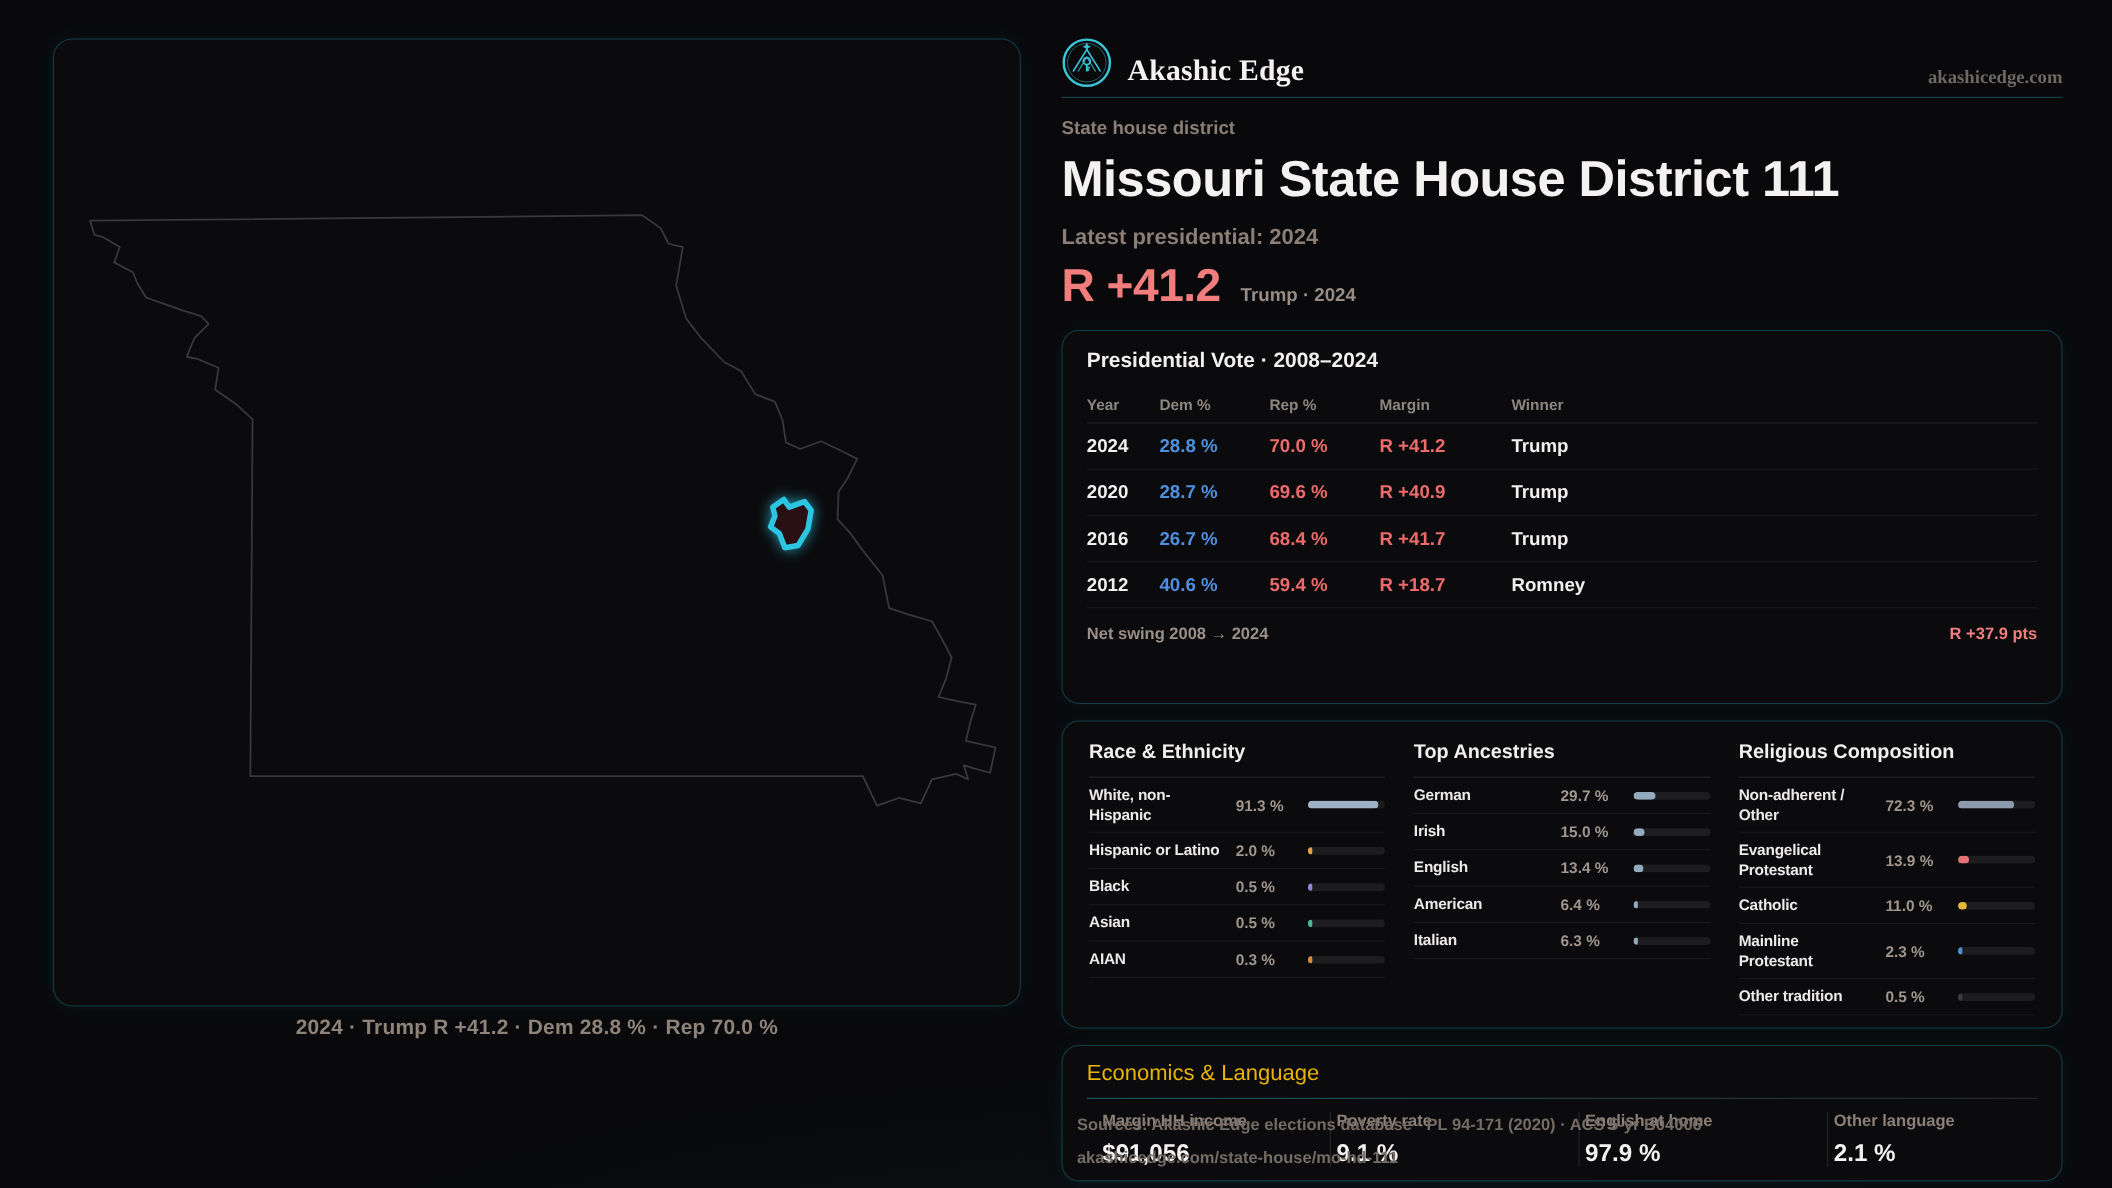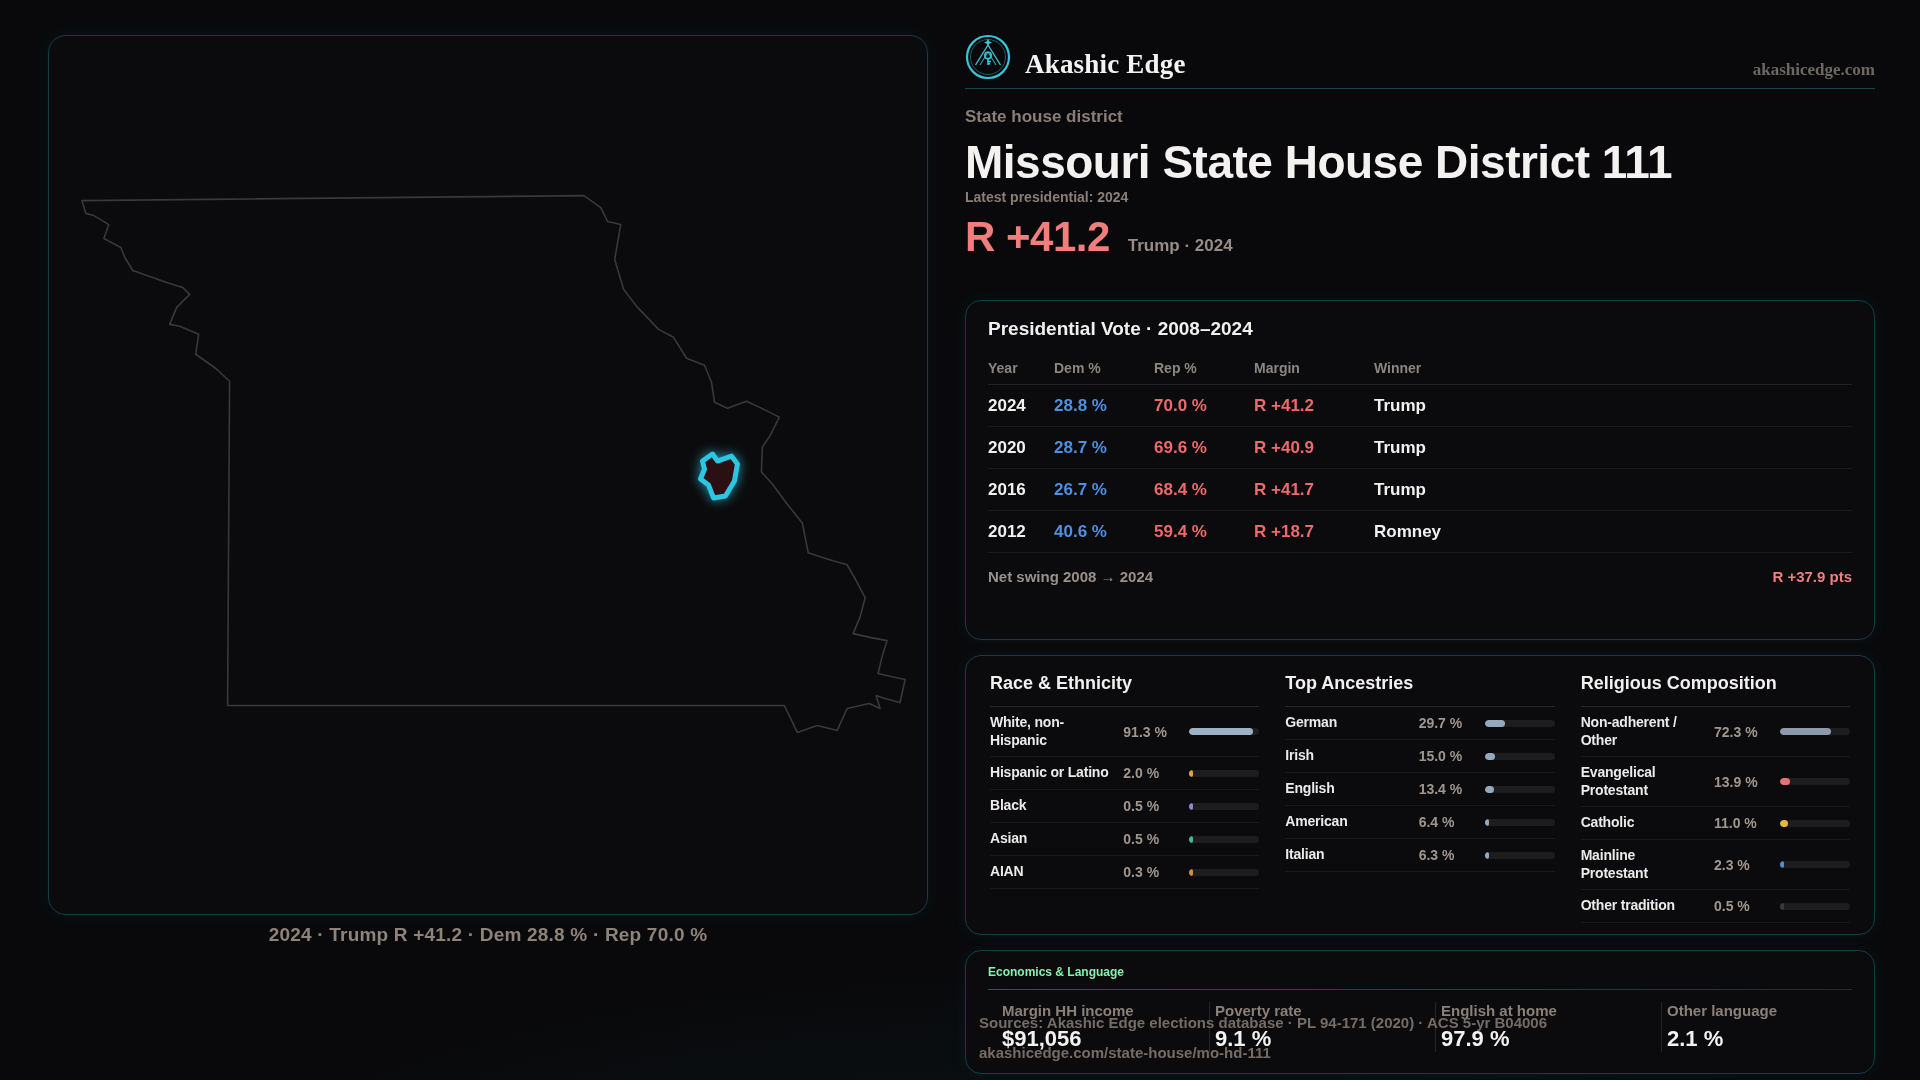--- a/index.html
+++ b/index.html
@@ -33,21 +33,21 @@
     text-align:center; font-size:19px; font-weight:700; color:#8e8379; letter-spacing:.2px;
   }
   
   .right-head { position:absolute; left:965px; top:28px; width:910px; }
   .brand-row { display:flex; align-items:flex-end; gap:14px; height:52px;font-family:Liberation Serif, serif; }
   .brand-name { font-size:27px; font-weight:700; color:#f4f2f0; letter-spacing:.2px; }
   .brand-domain { margin-left:auto; font-size:17px; font-weight:700; color:#6d6862; }
   .head-divider { margin-top:8px; border-top:1px solid #17464e; }
   .eyebrow { margin-top:18px; font-size:17px; font-weight:600; color:#8a7e76; }
   .page-title { margin-top:8px; font-size:46px; font-weight:700; color:#f4f2f0; letter-spacing:-.5px; }
-  .latest-label { font-size:14px; font-weight:700; color:#8a7e76; }
+  .latest-label { margin-top:16px; font-size:20px; font-weight:700; color:#8a7e76; }
   .headline-row { margin-top:8px; display:flex; align-items:baseline; gap:18px; }
   .headline-margin { font-size:42px; font-weight:800; color:#f17d7d; letter-spacing:-.5px; }
   .headline-context { font-size:17px; font-weight:600; color:#978d86; }
   
   .card-pres { left:965px; top:300px; width:910px; height:340px; padding:0 22px; }
   .pres-title { padding:17px 0 12px; font-size:19px; font-weight:700; color:#f2f0ee; }
   .tbl-grid { display:grid; grid-template-columns:66px 100px 100px 120px 1fr; align-items:center; }
   .tbl-head { height:33px; border-bottom:1px solid #242428; color:#8b867f; font-size:14px; font-weight:600; }
   .tbl-row { height:42px; border-bottom:1px solid #1b1b1e; font-size:17px; font-weight:700; }
   .c-year,.c-winner { color:#f2f0ee; }
@@ -62,21 +62,21 @@
   .panel-title { padding:17px 0 12px; font-size:18px; font-weight:700; color:#f2f0ee;
                  border-bottom:1px solid #27272b; }
   .stat-row { display:grid; grid-template-columns:minmax(0,1fr) 56px 70px; column-gap:10px;
               align-items:center; padding:7px 0; border-bottom:1px solid #1a1a1d; min-height:33px; }
   .stat-label { font-size:14px; font-weight:700; color:#eceae8; line-height:1.25; letter-spacing:-.2px; }
   .stat-value { font-size:14px; font-weight:600; color:#a0968e; }
   .bar-track { position:relative; width:70px; height:7px; border-radius:4px; background:#1d1d20; overflow:hidden; }
   .bar-fill { position:absolute; left:0; top:0; height:100%; border-radius:4px; background:#93a9bd; }
   
   .card-econ { left:965px; top:950px; width:910px; height:124px; padding:0 22px; }
-  .econ-title { padding:14px 0 10px; font-size:12px; font-weight:700; color:#86efac;
+  .econ-title { padding:14px 0 10px; font-size:20px; font-weight:400; color:#eab308;
                 border-bottom:1px solid; border-image:linear-gradient(90deg,#1d5a64,#2a2a2e) 1; }
   .econ-stats { margin-top:12px; display:grid; grid-template-columns:221px 226px 226px 1fr; }
   .econ-stat { padding-left:5px; border-left:1px solid #26262a; }
   .econ-stat:first-child { padding-left:14px; border-left:none; }
   .econ-label { font-size:15px; font-weight:600; color:#8b8078; }
   .econ-value { margin-top:7px; font-size:22px; font-weight:700; color:#f4f2f0; }
   
   .sources { position:absolute; left:966px; top:1008px; z-index:5; pointer-events:none;
              font-size:15px; font-weight:600; color:#756c66; line-height:30px;margin-left:13px; }
   .logo-svg { width:46px; height:46px; flex:0 0 46px; }

